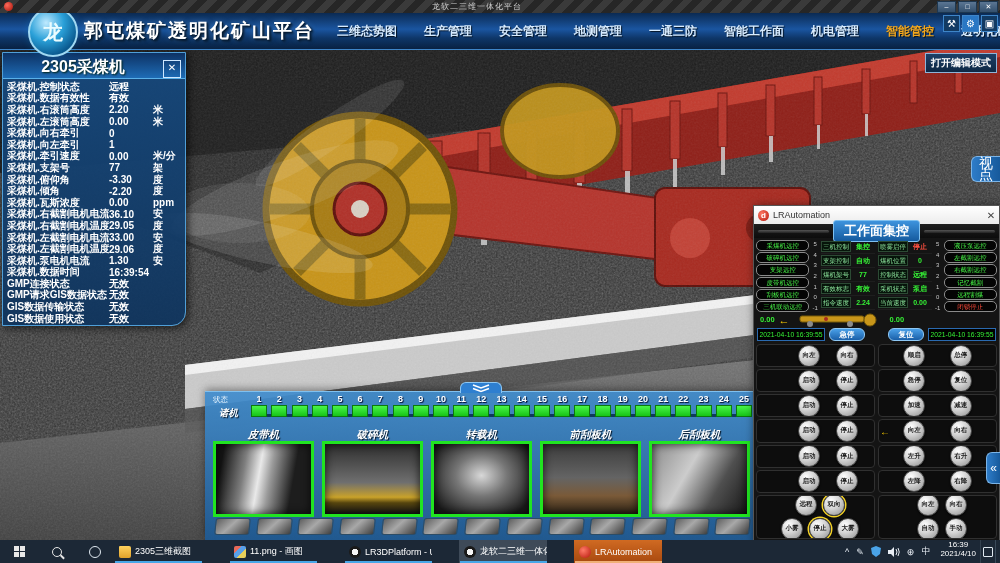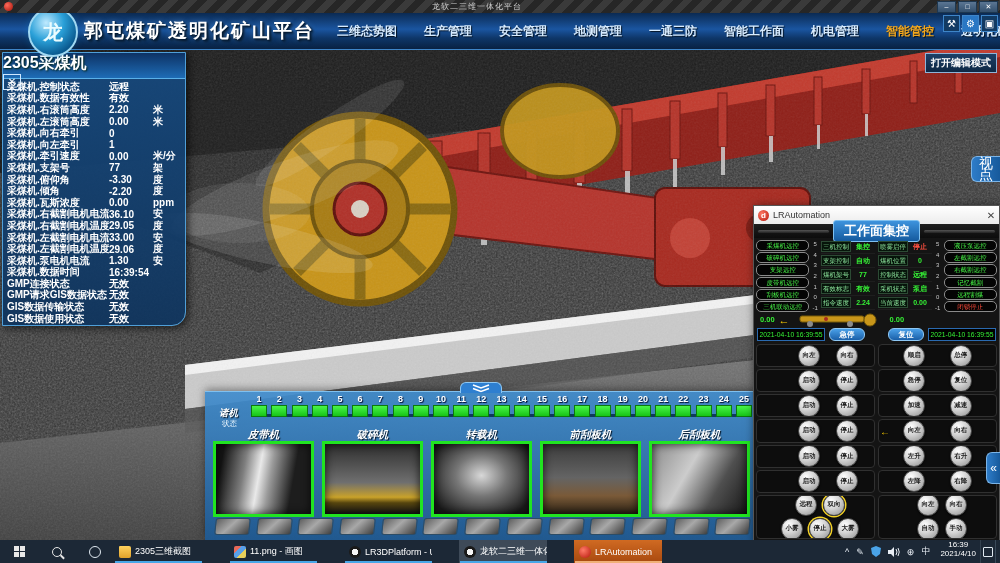--- a/index.html
+++ b/index.html
@@ -22,21 +22,21 @@
   #topicons span.sel{background:#2a77c4;}
   #editbtn{position:absolute;right:3px;top:53px;z-index:41;background:linear-gradient(#1d3f66,#0e2844);border:1px solid #8fb4d8;color:#fff;font-size:10px;font-weight:bold;padding:2px 5px;}
   
   #scene{position:absolute;left:0;top:13px;width:1000px;height:550px;z-index:1;}
   
   .edgetab{position:absolute;right:0;z-index:30;background:linear-gradient(90deg,#2e7cc8,#175a9c);color:#fff;border:1px solid #7ab4e8;border-right:none;border-radius:6px 0 0 6px;text-align:center;}
   #viewtab{top:156px;width:24px;height:22px;font-size:14px;line-height:11px;padding:1px 2px;}
   #collapsetab{top:452px;width:13px;height:30px;font-size:12px;line-height:30px;}
   
   #leftpanel{position:absolute;left:2px;top:52px;width:182px;height:272px;z-index:25;background:linear-gradient(180deg,rgba(22,74,128,.92),rgba(14,52,94,.92));border:1px solid #4f9fd8;border-radius:0 0 14px 0;box-shadow:2px 2px 8px #000a;}
-  #lp-head{height:25px;background:linear-gradient(180deg,#0c3messages264,#1d6bb4);background:linear-gradient(180deg,#0d3264,#1e6cb6);display:flex;align-items:flex-start;border-bottom:1px solid #5ab0e8;flex-direction:column;}
+  #lp-head{height:25px;background:linear-gradient(180deg,#0c3messages264,#1d6bb4);background:linear-gradient(180deg,#0d3264,#1e6cb6);display:flex;align-items:flex-end;border-bottom:1px solid #5ab0e8;}
   #lp-title{flex:1;text-align:center;color:#fff;font-size:16px;font-weight:bold;text-shadow:1px 1px 2px #021;}
   #lp-close{width:16px;height:16px;margin-right:4px;color:#fff;border:1px solid #cfe8ff;font-size:10px;line-height:14px;text-align:center;}
   #lp-rows{padding:2px 0 0 4px;}
   .lp-row{display:flex;height:11.6px;align-items:center;}
   .lp-l{width:102px;color:#fff;font-size:10px;font-weight:600;white-space:nowrap;overflow:hidden;}
   .lp-v{width:44px;color:#fff;font-size:10px;font-weight:bold;white-space:nowrap;}
   .lp-u{flex:1;color:#fff;font-size:10px;font-weight:600;white-space:nowrap;}
   
   #lrwin{position:absolute;left:753px;top:205px;width:245px;height:335px;z-index:28;background:#141414;border:1px solid #555;box-shadow:3px 3px 10px #000c;display:flex;flex-direction:column;}
   #lr-tbar{height:18px;background:linear-gradient(#ffffff,#ececec);display:flex;align-items:center;flex:none;}
@@ -69,21 +69,21 @@
   .grow.tall{flex:2;}
   .glabel{writing-mode:vertical-rl;text-orientation:upright;color:#cfcfcf;font-size:6.5px;line-height:1.05;max-height:95%;overflow:hidden;margin:0 1px;}
   .rbtn{width:20px;height:20px;border-radius:50%;background:radial-gradient(circle at 35% 28%,#ffffff,#d2d2d2 45%,#8d8d8d);border:1px solid #4a4a4a;color:#1a1a1a;font-size:6.5px;font-weight:bold;display:flex;align-items:center;justify-content:center;box-shadow:0 1px 2px #000c;flex:none;}
   .rbtn.ring{box-shadow:0 0 0 1.5px #f5d327,0 1px 2px #000c;}
   .grow.arrow::before{content:"←";position:absolute;left:1px;top:50%;transform:translateY(-50%);color:#ffd000;font-size:10px;font-weight:bold;text-shadow:0 0 2px #000;}
   .btn2col{flex:1;display:flex;flex-direction:column;gap:2px;align-items:center;justify-content:center;}
   .btn2col .r{display:flex;gap:6px;}
   
   #camstrip{position:absolute;left:205px;top:391px;width:551px;height:149px;z-index:20;background:linear-gradient(180deg,rgba(64,140,205,.92),rgba(28,90,150,.9));border-top:1px solid #7fc0ef;box-shadow:0 -2px 8px #0006;}
   #cam-chev{position:absolute;left:50%;top:-10px;transform:translateX(-50%);width:40px;height:10px;background:#2e7fd0;border:1px solid #8cc6f2;border-bottom:none;border-radius:6px 6px 0 0;display:flex;align-items:center;justify-content:center;}
-  #cs-status{position:absolute;left:17px;top:3px;color:#eaf6ff;font-size:7.5px;margin-top:24px;}
+  #cs-status{position:absolute;left:8px;top:3px;color:#eaf6ff;font-size:7.5px;}
   #cs-rowlabel{position:absolute;left:14px;top:15px;color:#fff;font-size:9.5px;font-weight:bold;font-style:italic;text-shadow:1px 1px 1px #012;}
   #supports{position:absolute;left:44px;top:2px;right:2px;height:32px;display:flex;}
   #supports::before{content:"";position:absolute;left:4px;right:4px;top:20px;height:3px;background:#10395e;}
   .sup{flex:1;display:flex;flex-direction:column;align-items:center;position:relative;}
   .sup-n{color:#fff;font-size:9px;font-weight:bold;text-shadow:1px 1px 1px #013;line-height:11px;}
   .sup-sq{width:14px;height:10px;background:linear-gradient(#49f549,#17c417);border:1px solid #0b7a0b;z-index:1;}
   #cams{position:absolute;left:8px;top:36px;right:4px;display:flex;gap:8px;}
   .cam{width:101px;display:flex;flex-direction:column;}
   .cam-label{text-align:center;color:#fff;font-size:10.5px;font-weight:bold;font-style:italic;text-shadow:1px 1px 1px #012;height:13px;}
   .cam-box{height:70px;border:3px solid #21e421;box-shadow:inset 0 0 10px #000c;}

